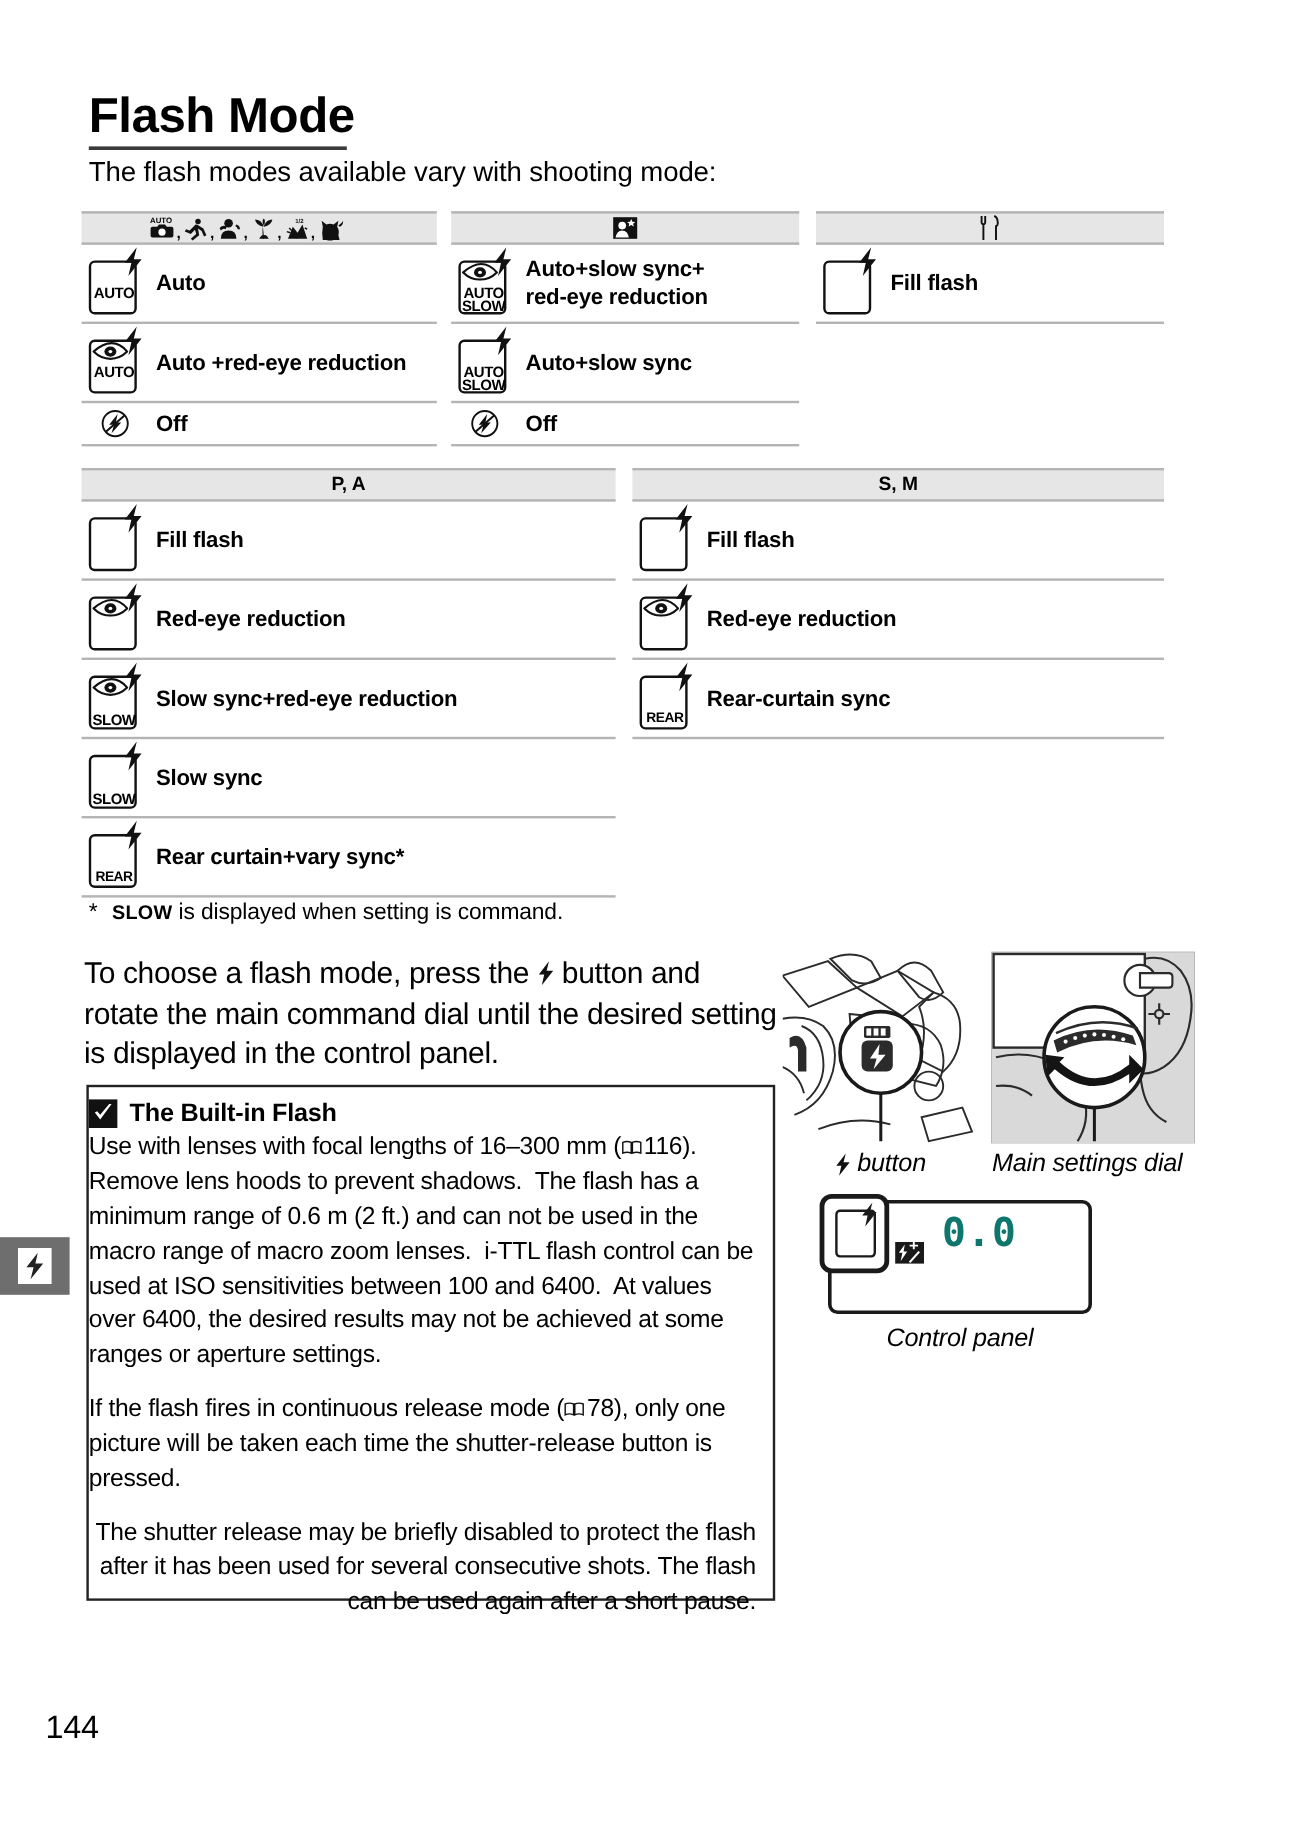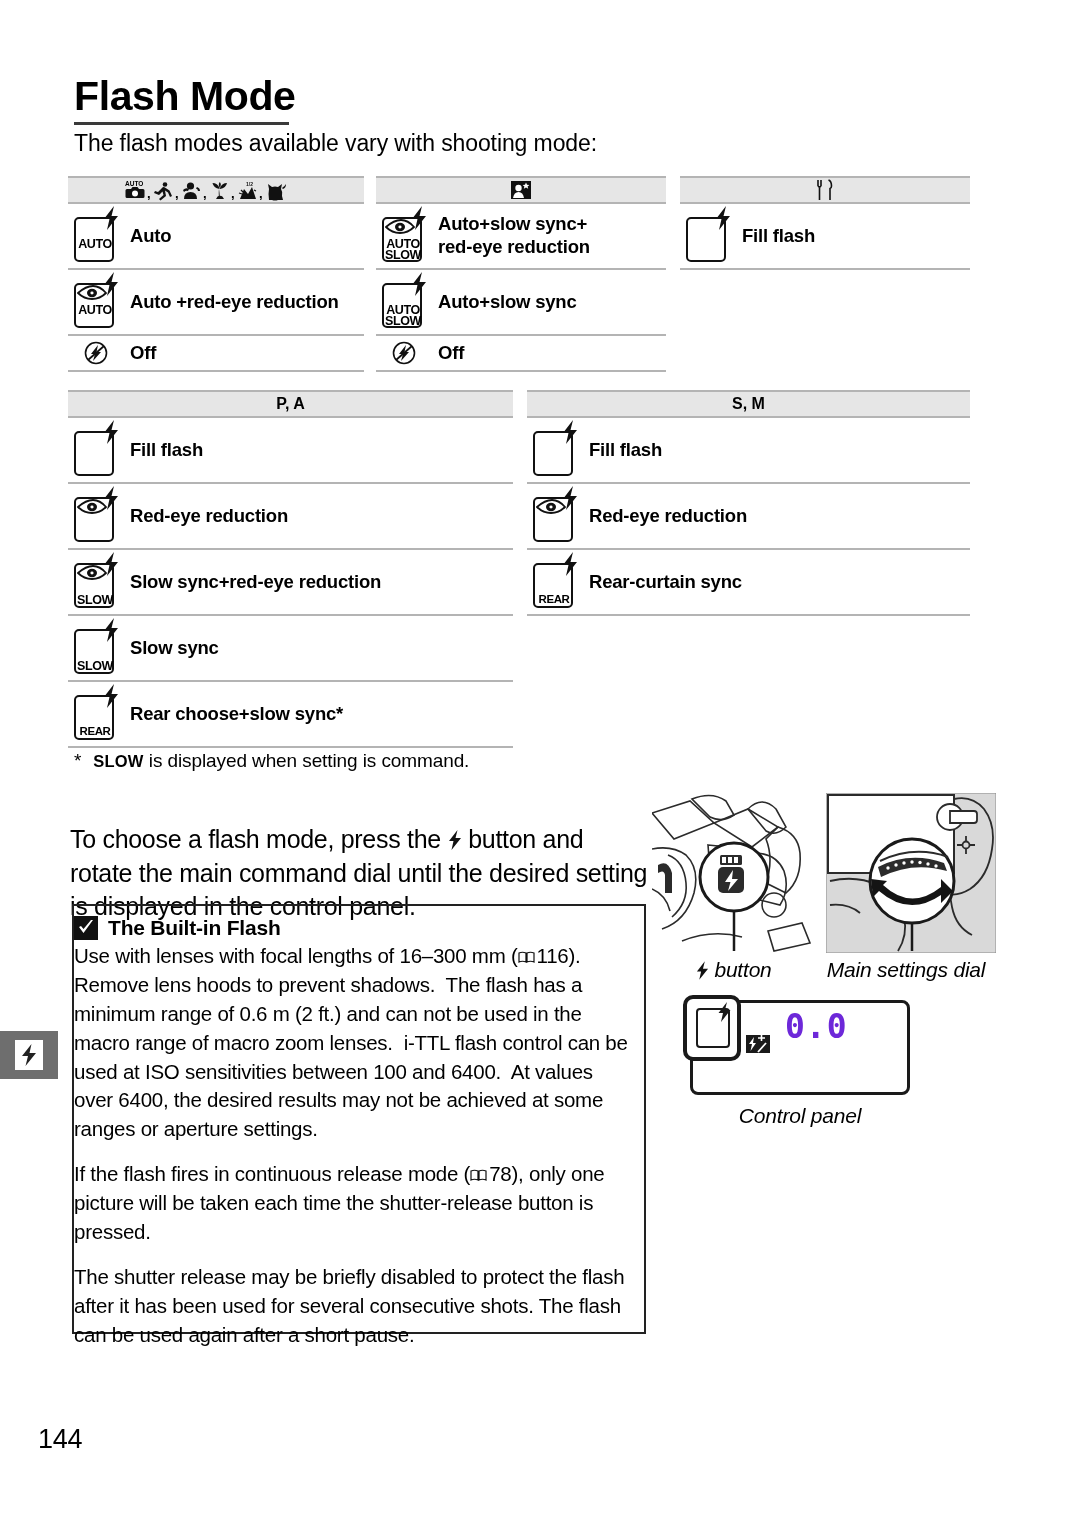--- a/index.html
+++ b/index.html
@@ -96,39 +96,39 @@
   .footnote{
     position:absolute; left:74px; top:750px;
     font-size:19px; letter-spacing:-0.1px;
   }
   .footnote .star{ margin-right:12px; }
   .footnote b{ font-size:16.5px; letter-spacing:0.2px; }
 
   
   .bodypara{
     position:absolute; left:70px; top:795px; width:580px;
-    font-size:25px; line-height:1.34; letter-spacing:-0.3px;margin-top:28px;
+    font-size:25px; line-height:1.34; letter-spacing:-0.3px;
   }
 
   
   .notebox{
     position:absolute; left:72px; top:904px; width:574px; height:430px;
     border:2px solid #222;
     padding:10px 14px 10px 0;
   }
   .notebox .nh{
     display:flex; align-items:center; gap:10px;
     font-size:21px; font-weight:bold; letter-spacing:-0.2px;
     margin-bottom:2px;
   }
   .notebox p{
     margin:0 0 16px 0;
     font-size:20.5px; line-height:1.41; letter-spacing:-0.25px;
   }
-  .notebox p:last-child{ margin-bottom:0; }
+  .notebox p:last-child{ margin-bottom:0;text-align:right; }
 
   
   .photos{ position:absolute; left:652px; top:793px; width:344px; height:160px; }
   .photo{ position:absolute; top:0; height:160px; background:#fff; overflow:hidden;}
   .photoA{ left:0; width:168px; }
   .photoB{ left:174px; width:170px; }
 
   .caplabels{
     position:absolute; left:652px; top:958px; width:344px;
     display:flex; font-size:21px; font-style:italic; letter-spacing:-0.2px;align-items:flex-end;
@@ -149,21 +149,21 @@
     border:2.6px solid #1a1a1a; border-radius:4px;
   }
   .cpanel .hi .bolt2{ position:absolute; right:5px; top:3px; width:15px;height:20px;}
   .cpanel .expicon{
     position:absolute; left:52px; top:30px; width:26px; height:22px;
   }
   .cpanel .lcd{
     position:absolute; left:92px; top:4px;
     font-size:33px; font-weight:bold; letter-spacing:1px;
     font-family:"DejaVu Sans Mono", monospace;
-    color:#6d28d9;
+    color:#0f766e;
   }
   .cpcap{
     position:absolute; left:690px; top:1104px; width:220px;
     text-align:center; font-size:21px; font-style:italic; letter-spacing:-0.2px;
   }
 
   
   .pagenum{
     position:absolute; left:38px; top:1424px;
     font-size:27px; letter-spacing:-0.3px;
@@ -394,21 +394,21 @@
       <div class="lbl">Slow sync</div>
     </div>
     <div class="row" style="height:66px;">
       <div class="fm">
         <div class="bx"></div>
         <svg class="bolt" viewBox="0 0 18 24">
             <path d="M12 0 L2 13 H7.5 L5 24 L16 10 H9.5 Z" fill="#111"></path>
           </svg>
         <div class="word wbot" style="font-size:11.5px;">REAR</div>
       </div>
-      <div class="lbl">Rear choose+slow sync*</div>
+      <div class="lbl">Rear curtain+vary sync*</div>
     </div>
   </div>
 
   <div class="tbl" style="left:527px; top:390px; width:443px;">
     <div class="hdr">S, M</div>
     <div class="row" style="height:66px;">
       <div class="fm">
         <div class="bx"></div>
         <svg class="bolt" viewBox="0 0 18 24">
             <path d="M12 0 L2 13 H7.5 L5 24 L16 10 H9.5 Z" fill="#111"></path>

